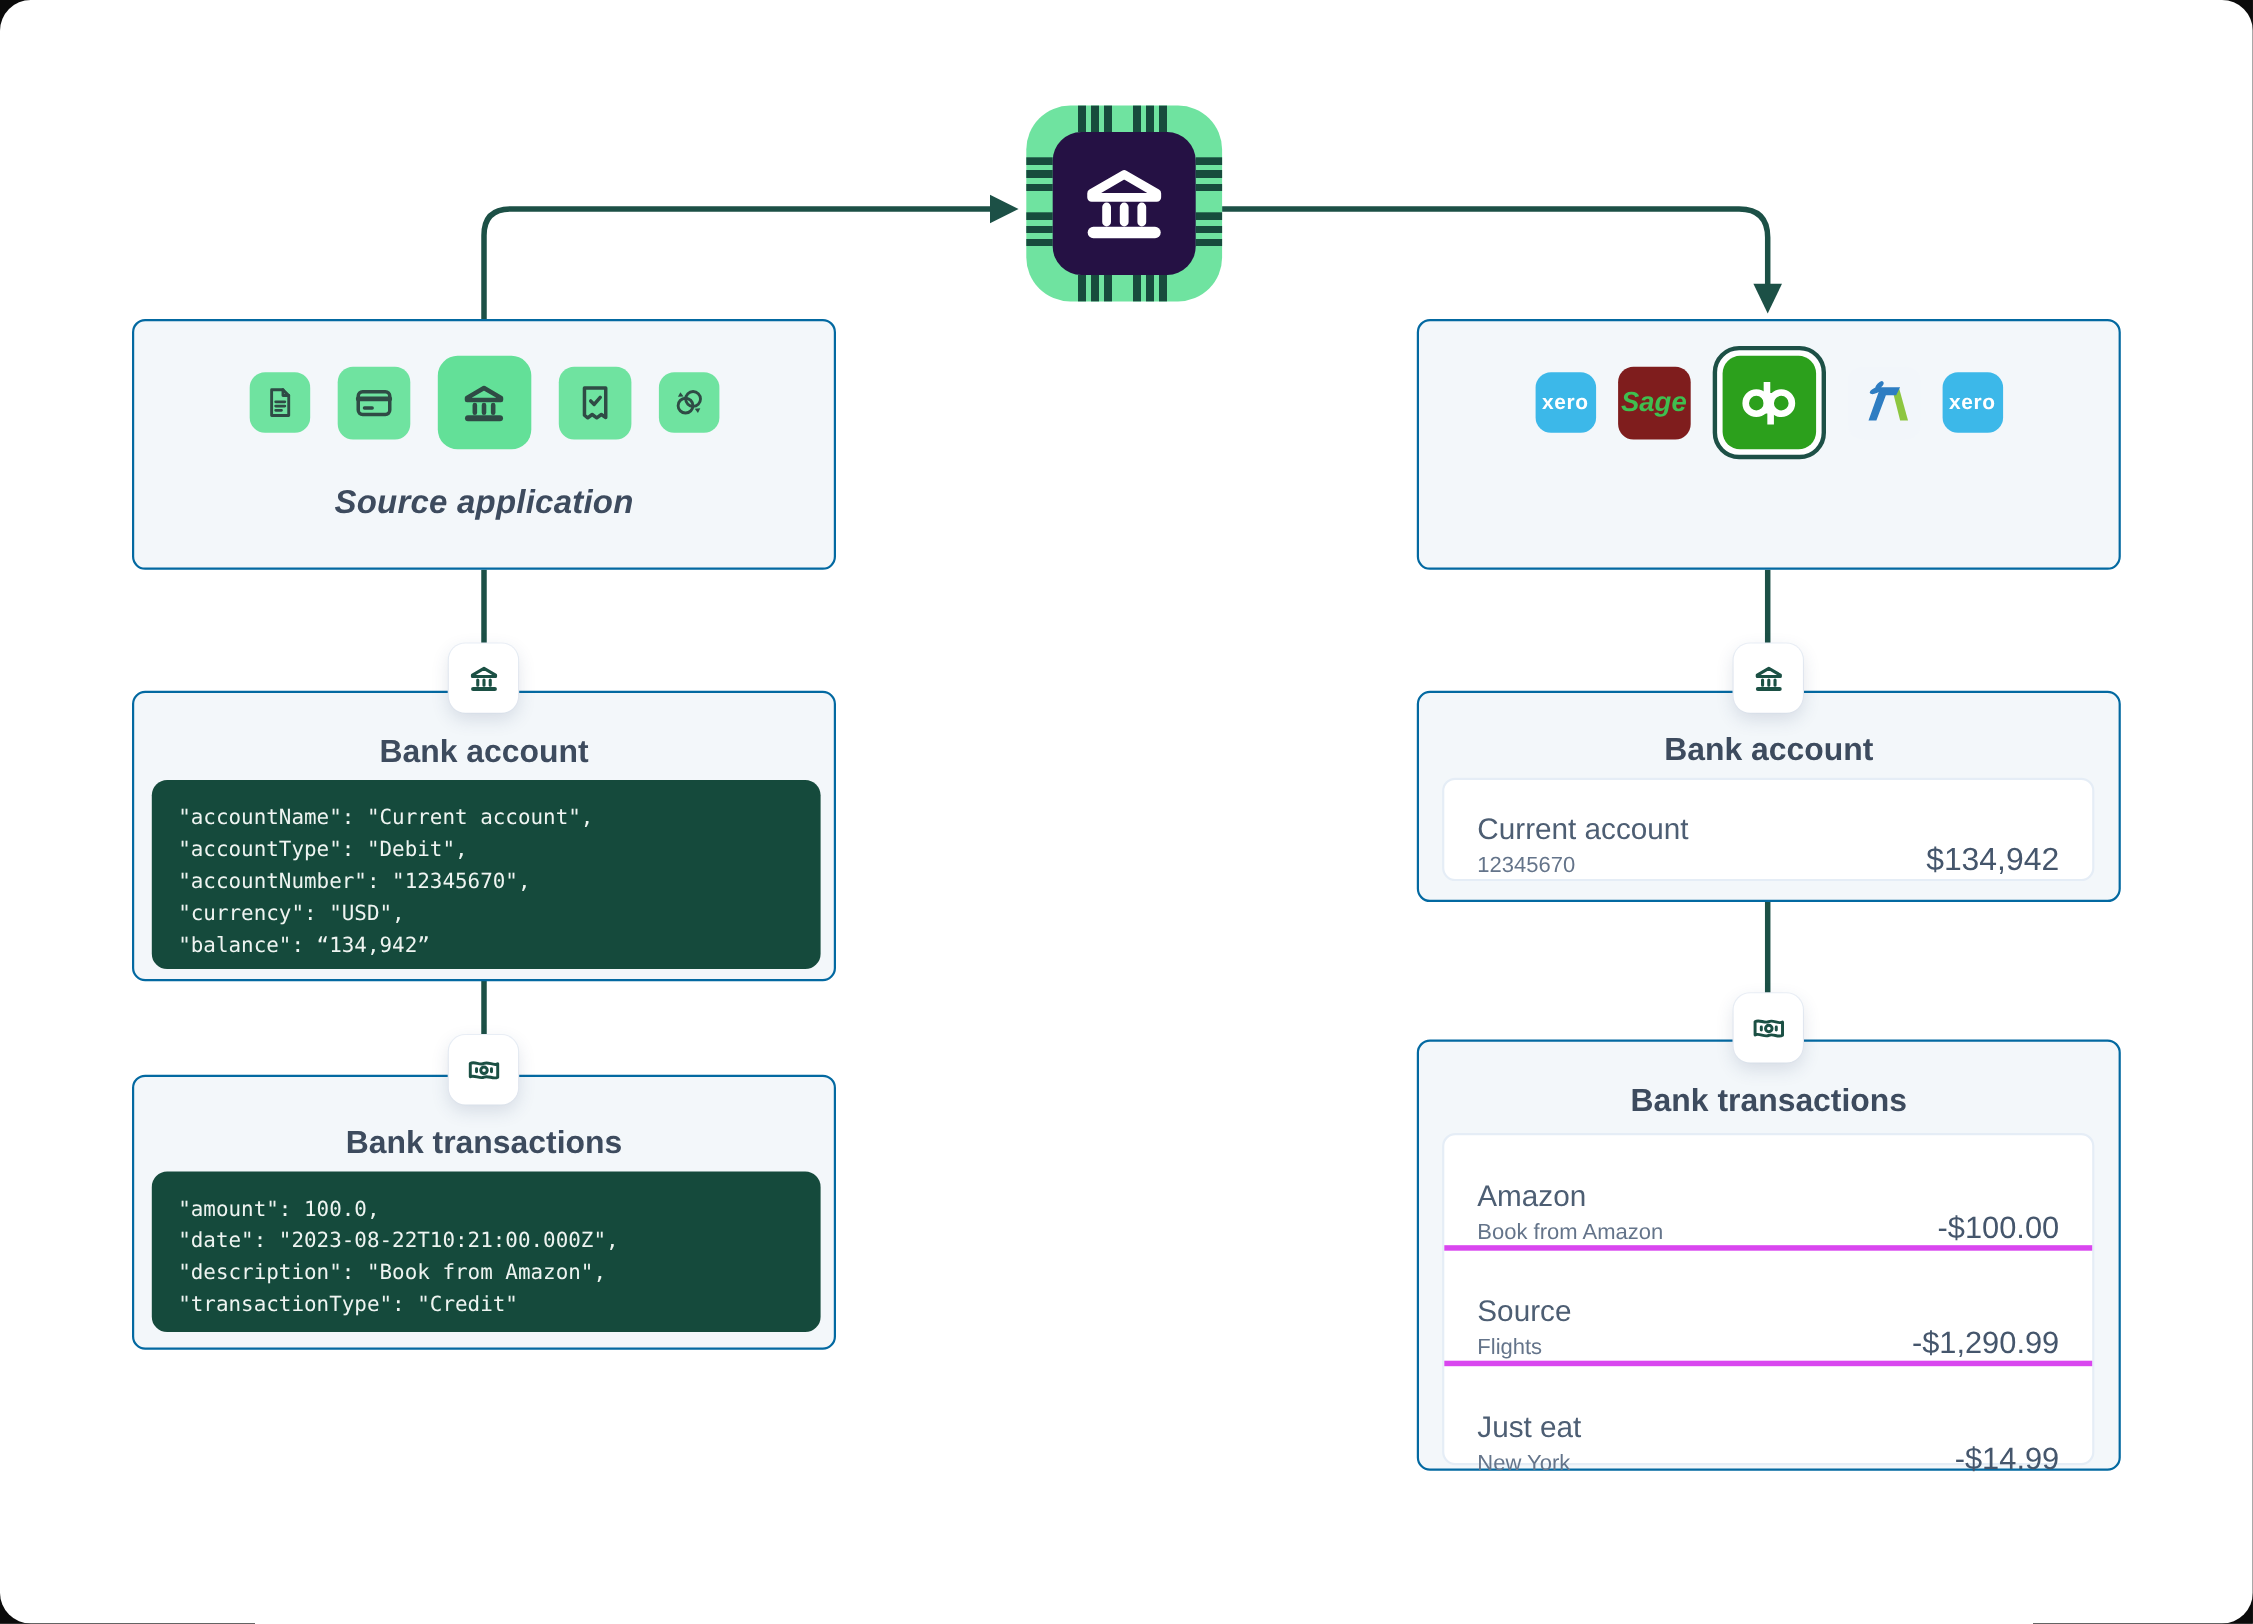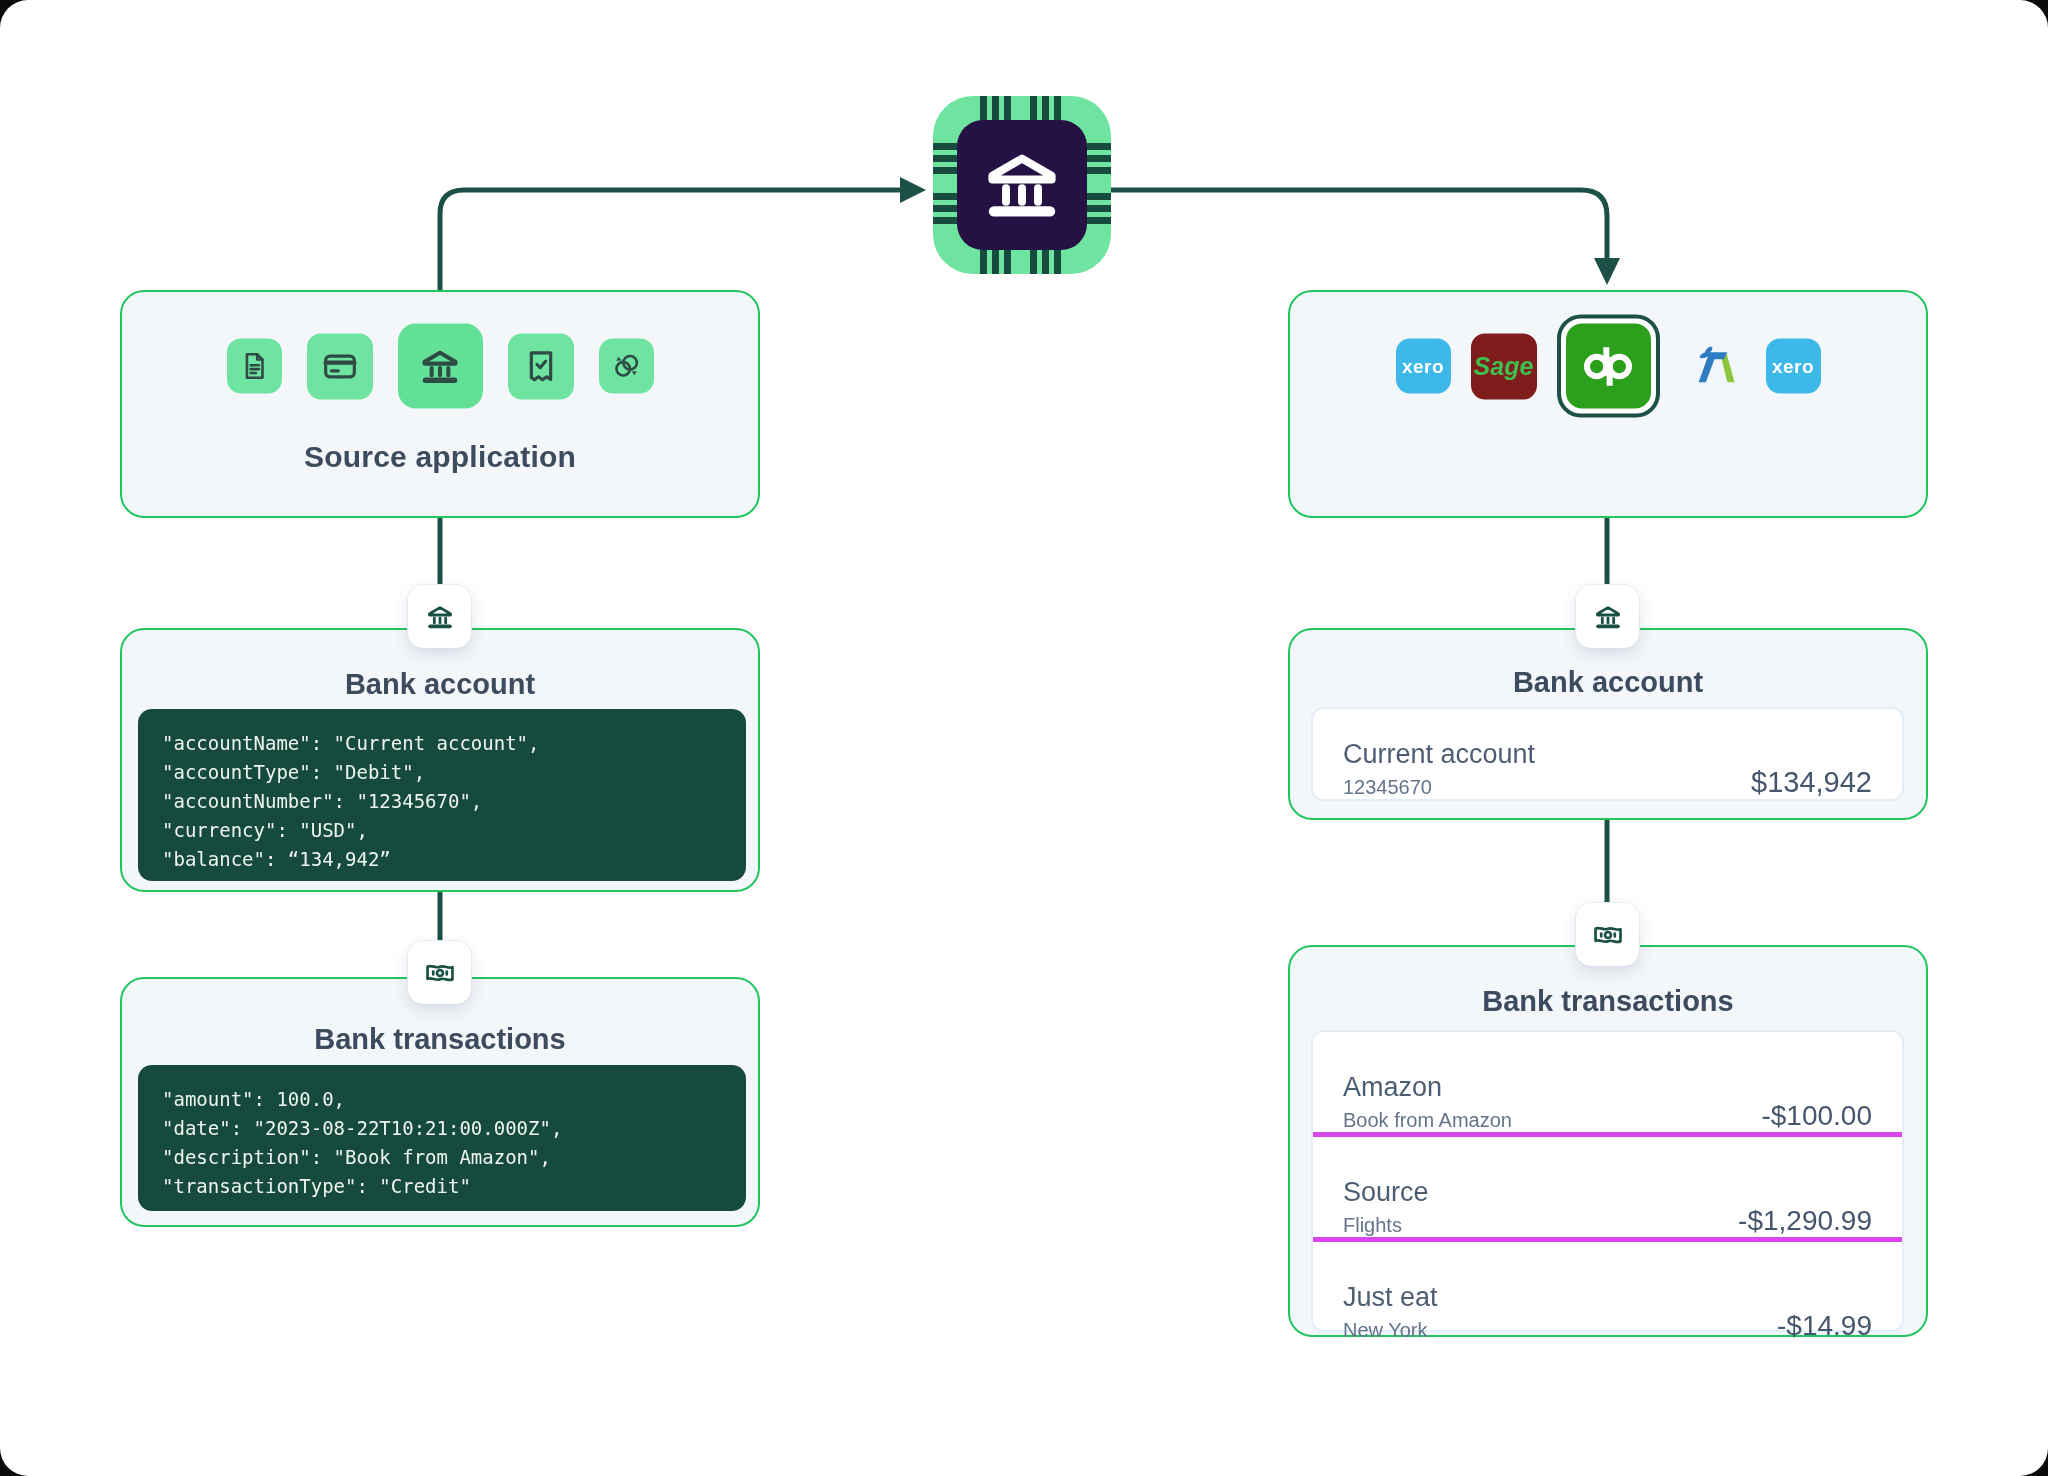--- a/index.html
+++ b/index.html
@@ -1,22 +1,22 @@
 <!DOCTYPE html>
 <html><head>
 <meta charset="utf-8">
 <style>
   html,body{margin:0;padding:0;background:#0b0b0b;}
   .canvas{position:relative;width:2048px;height:1476px;background:#ffffff;border-radius:28px;overflow:hidden;
           font-family:"Liberation Sans",sans-serif;}
   svg.wires{position:absolute;left:0;top:0;z-index:1;}
 
   
-  .panel,.card{position:absolute;background:#f3f7fa;border:2px solid #22c55e;border-radius:24px;box-sizing:border-box;z-index:2;}
-  .panel-title{position:absolute;left:0;right:0;text-align:center;font-size:30px;font-weight:700;color:#3d4b5e;letter-spacing:.2px;}
+  .panel,.card{position:absolute;background:#f3f7fa;border:2px solid #0369a1;border-radius:12px;box-sizing:border-box;z-index:2;}
+  .panel-title{position:absolute;left:0;right:0;text-align:center;font-size:30px;font-weight:700;color:#3d4b5e;letter-spacing:.2px;font-style:italic;}
   .tile-row{position:absolute;left:0;right:0;top:74px;display:flex;justify-content:center;align-items:center;gap:25px;transform:translateY(-50%);}
   .tile{display:flex;align-items:center;justify-content:center;border-radius:14px;flex:0 0 auto;}
   .green-tile{background:#6fe3a0;color:#2f4b45;}
   .s55{width:55px;height:55px}.s66{width:66px;height:66px}
   .s85{width:85px;height:85px;border-radius:18px;background:#63e098;}
   .xero-tile{background:#3cb8e9;color:#fff;font-weight:700;font-size:19px;letter-spacing:.5px;}
   .sage-tile{background:#7f1d1d;color:#3fbf4f;font-weight:700;font-style:italic;font-size:25px;}
   .fa-tile{background:#f2f6fa;}
   .qb-wrap{border:4px solid #1d5046;background:#fff;border-radius:24px;padding:5px;display:flex;}
   .qb-tile{width:85px;height:85px;border-radius:16px;background:#2ca01c;display:flex;align-items:center;justify-content:center;}

